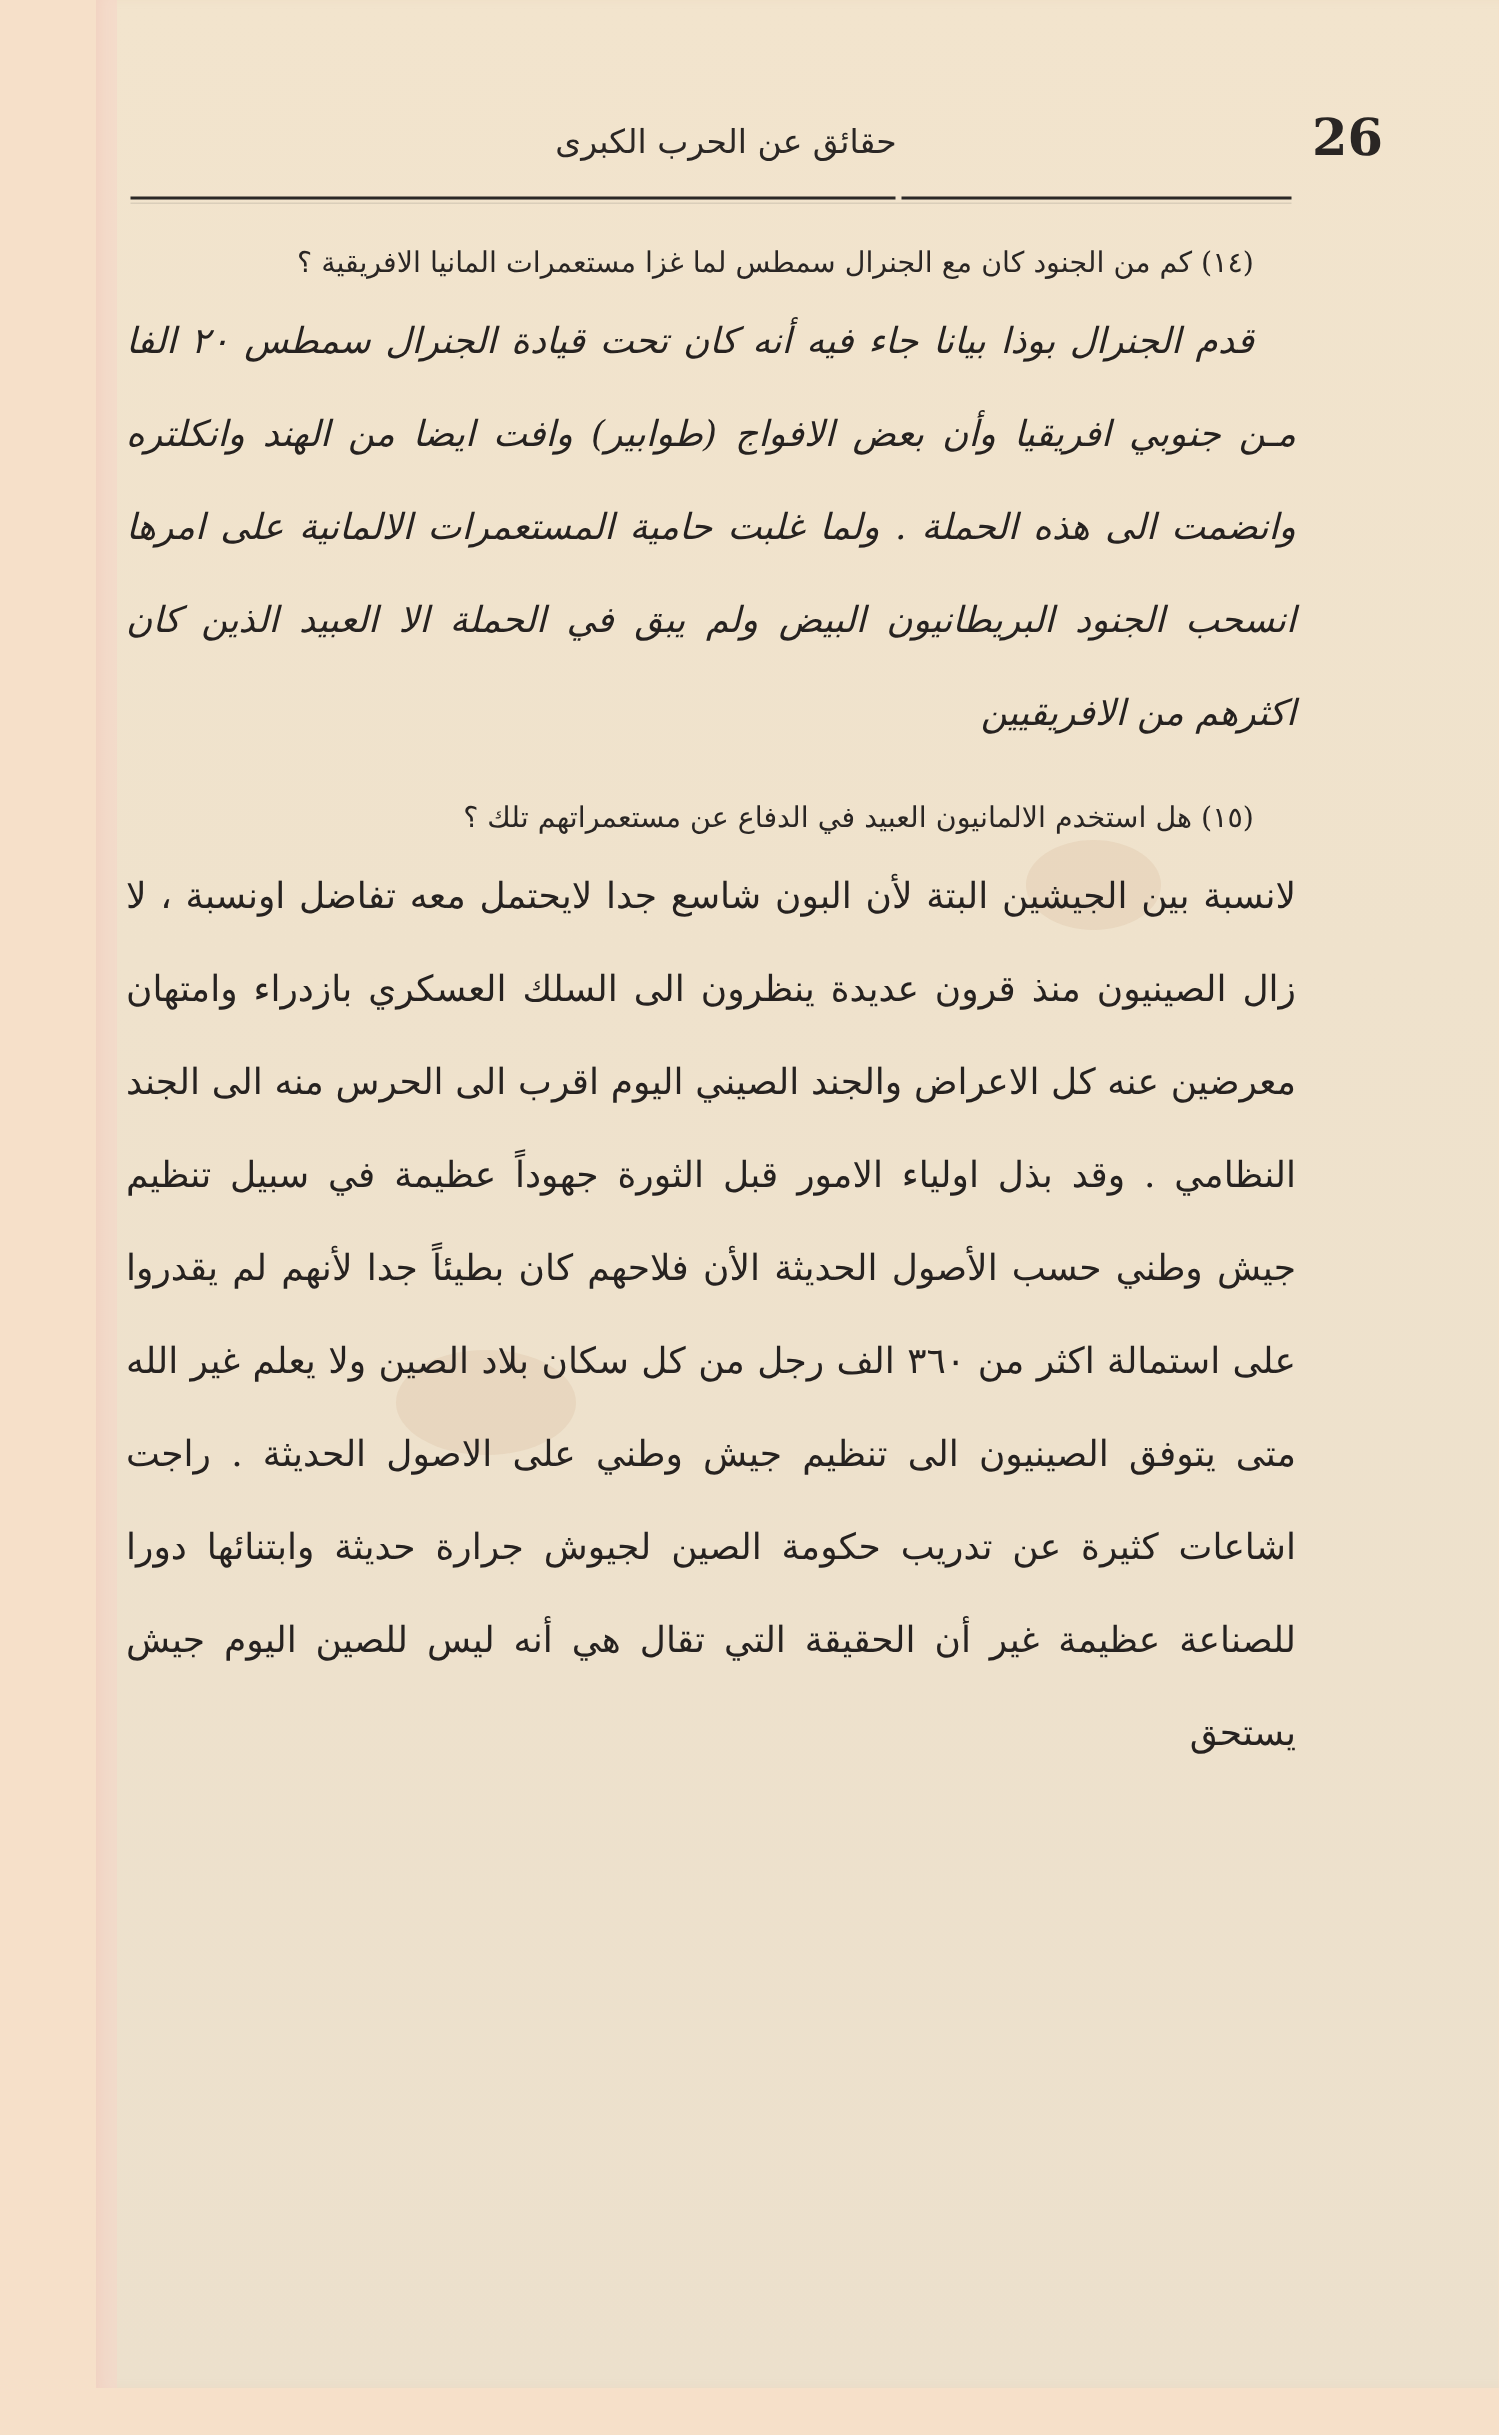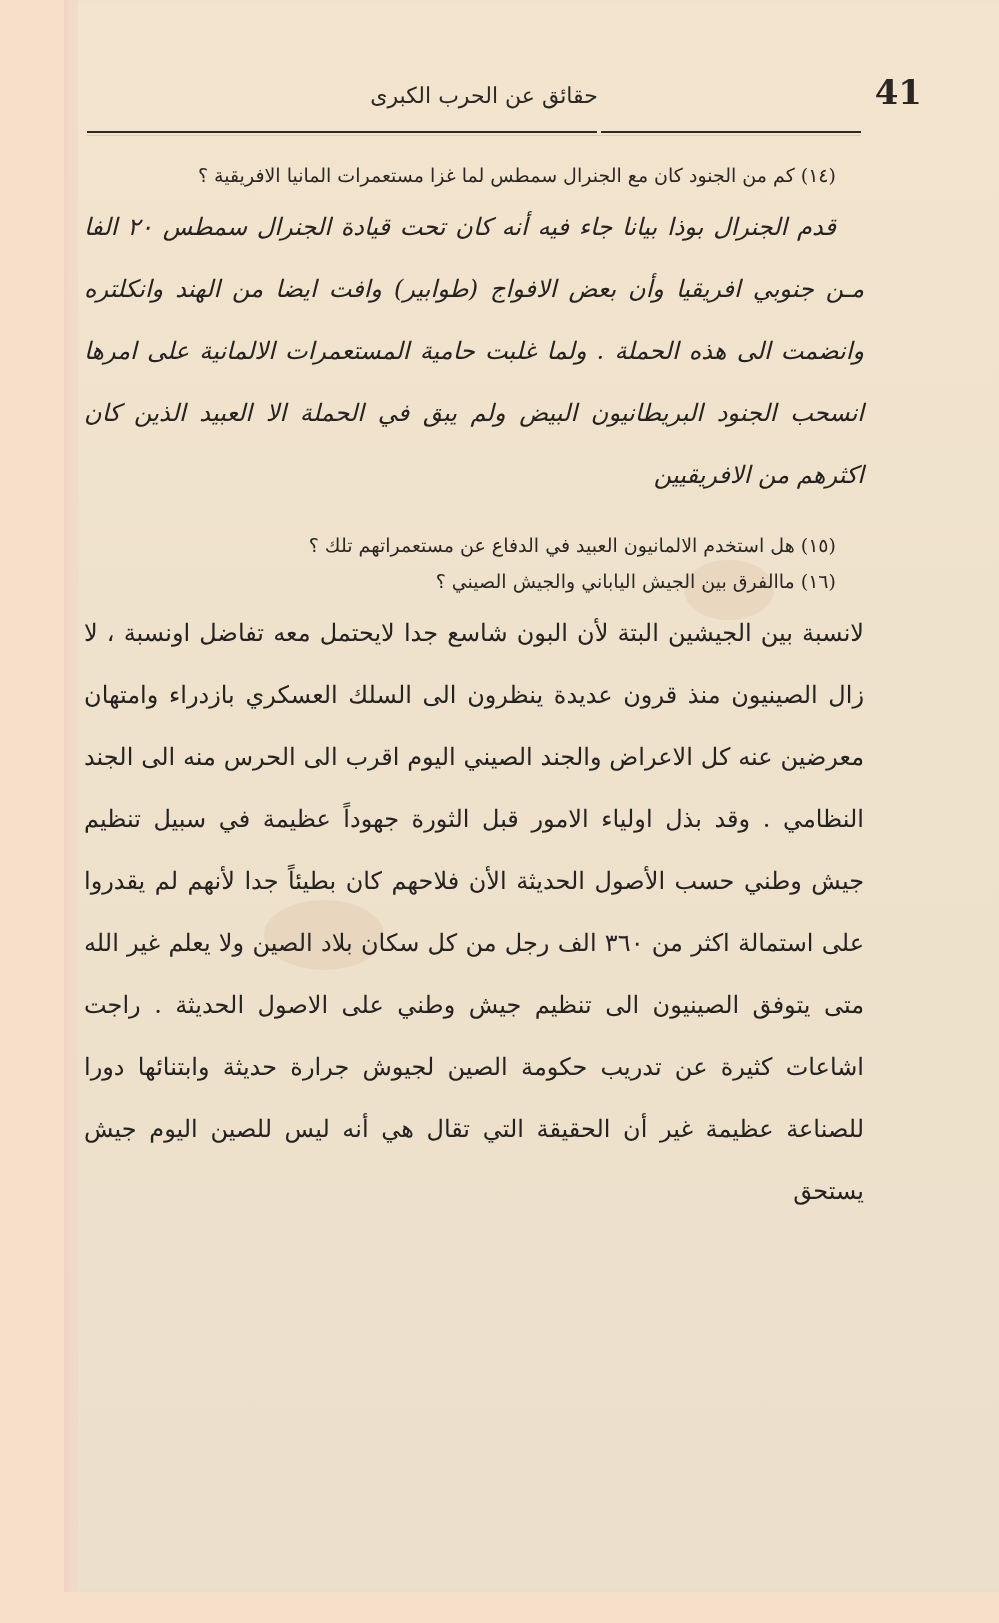--- a/index.html
+++ b/index.html
@@ -116,30 +116,29 @@
     }
   </style>
 </head>
 <body>
 
 <div class="page">
   <span class="spot" style="left:620px;top:560px;width:90px;height:60px;"></span>
   <span class="spot" style="left:200px;top:900px;width:120px;height:70px;"></span>
 
   <div class="header">
-    <div class="page-number">41</div>
+    <div class="page-number">26</div>
     <div class="running-title">حقائق عن الحرب الكبرى</div>
   </div>
 
   <div class="rule left"></div>
   <div class="rule right"></div>
   <div class="rule-shadow"></div>
 
   <div class="body">
     <div class="question q14">(١٤) كم من الجنود كان مع الجنرال سمطس لما غزا مستعمرات المانيا الافريقية ؟</div>
     <div class="answer a14"><span class="indent"></span><span>قدم الجنرال بوذا بيانا جاء فيه أنه كان تحت قيادة الجنرال سمطس ٢٠ الفا مـن جنوبي افريقيا وأن بعض الافواج (طوابير) وافت ايضا من الهند وانكلتره وانضمت الى هذه الحملة . ولما غلبت حامية المستعمرات الالمانية على امرها انسحب الجنود البريطانيون البيض ولم يبق في الحملة الا العبيد الذين كان اكثرهم من الافريقيين</span></div>
 
     <div class="question q15">(١٥) هل استخدم الالمانيون العبيد في الدفاع عن مستعمراتهم تلك ؟</div>
 
-    <div class="question q16">(١٦) ماالفرق بين الجيش الياباني والجيش الصيني ؟</div>
     <div class="answer"><span>لانسبة بين الجيشين البتة لأن البون شاسع جدا لايحتمل معه تفاضل اونسبة ، لا زال الصينيون منذ قرون عديدة ينظرون الى السلك العسكري بازدراء وامتهان معرضين عنه كل الاعراض والجند الصيني اليوم اقرب الى الحرس منه الى الجند النظامي . وقد بذل اولياء الامور قبل الثورة جهوداً عظيمة في سبيل تنظيم جيش وطني حسب الأصول الحديثة الأن فلاحهم كان بطيئاً جدا لأنهم لم يقدروا على استمالة اكثر من ٣٦٠ الف رجل من كل سكان بلاد الصين ولا يعلم غير الله متى يتوفق الصينيون الى تنظيم جيش وطني على الاصول الحديثة . راجت اشاعات كثيرة عن تدريب حكومة الصين لجيوش جرارة حديثة وابتنائها دورا للصناعة عظيمة غير أن الحقيقة التي تقال هي أنه ليس للصين اليوم جيش يستحق</span></div>
   </div>
 </div>
 
 </body></html>

